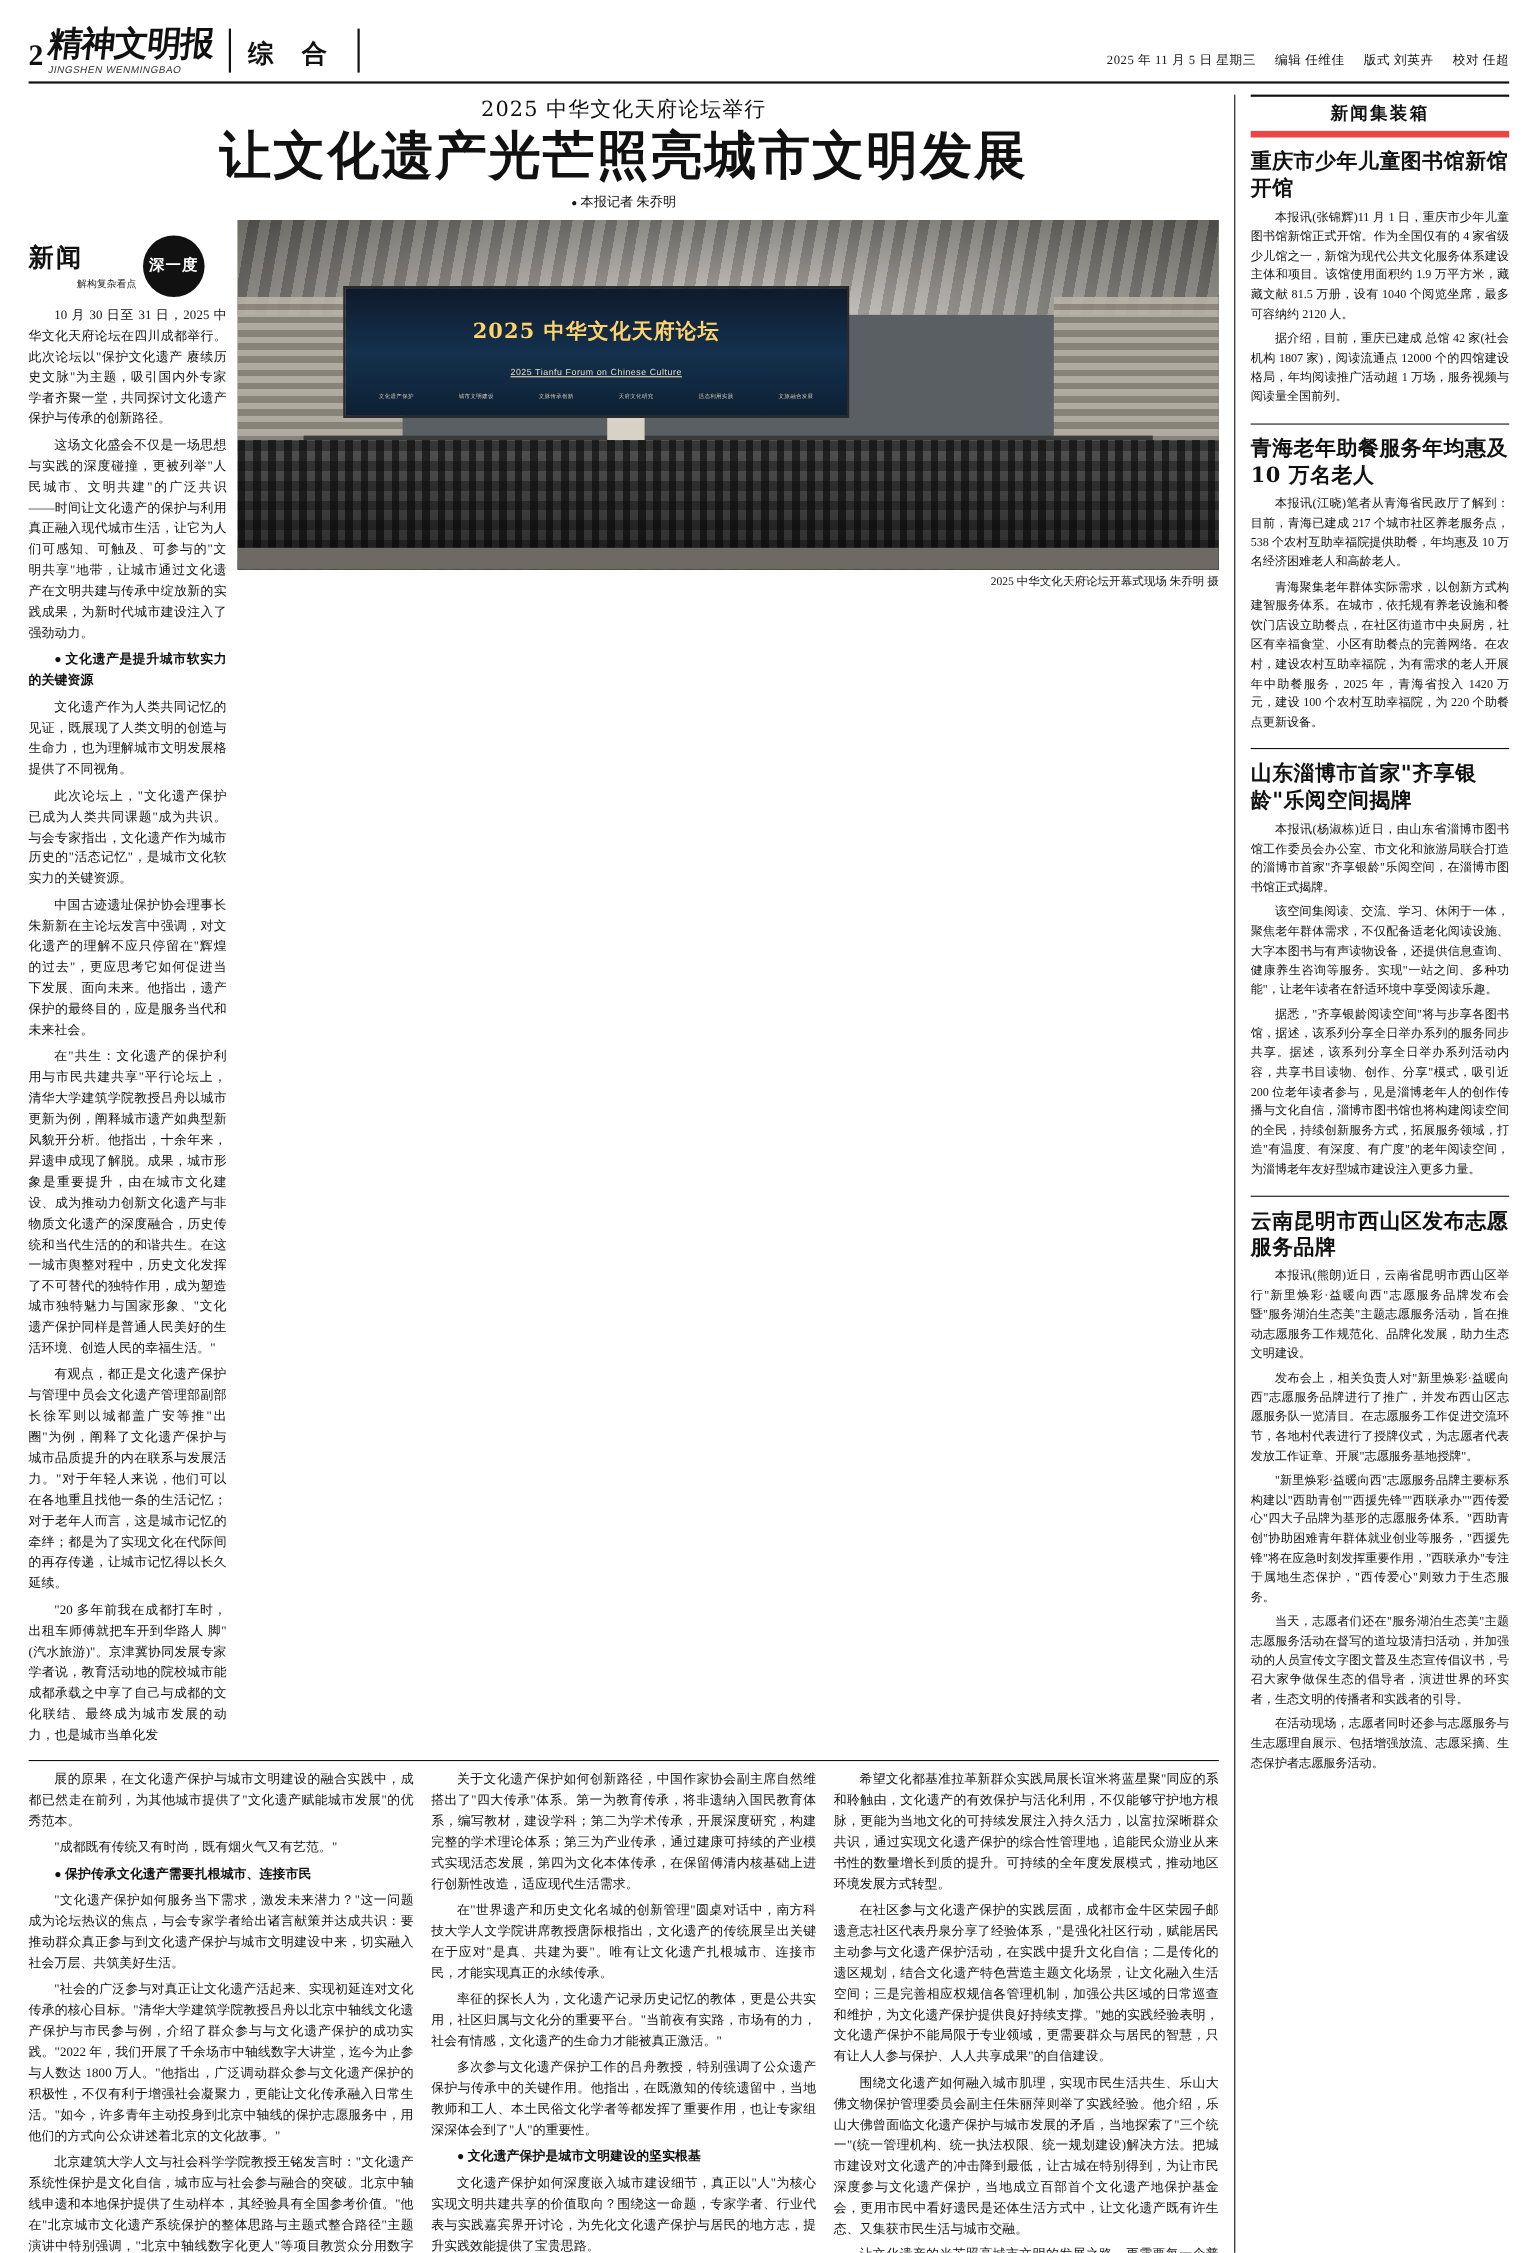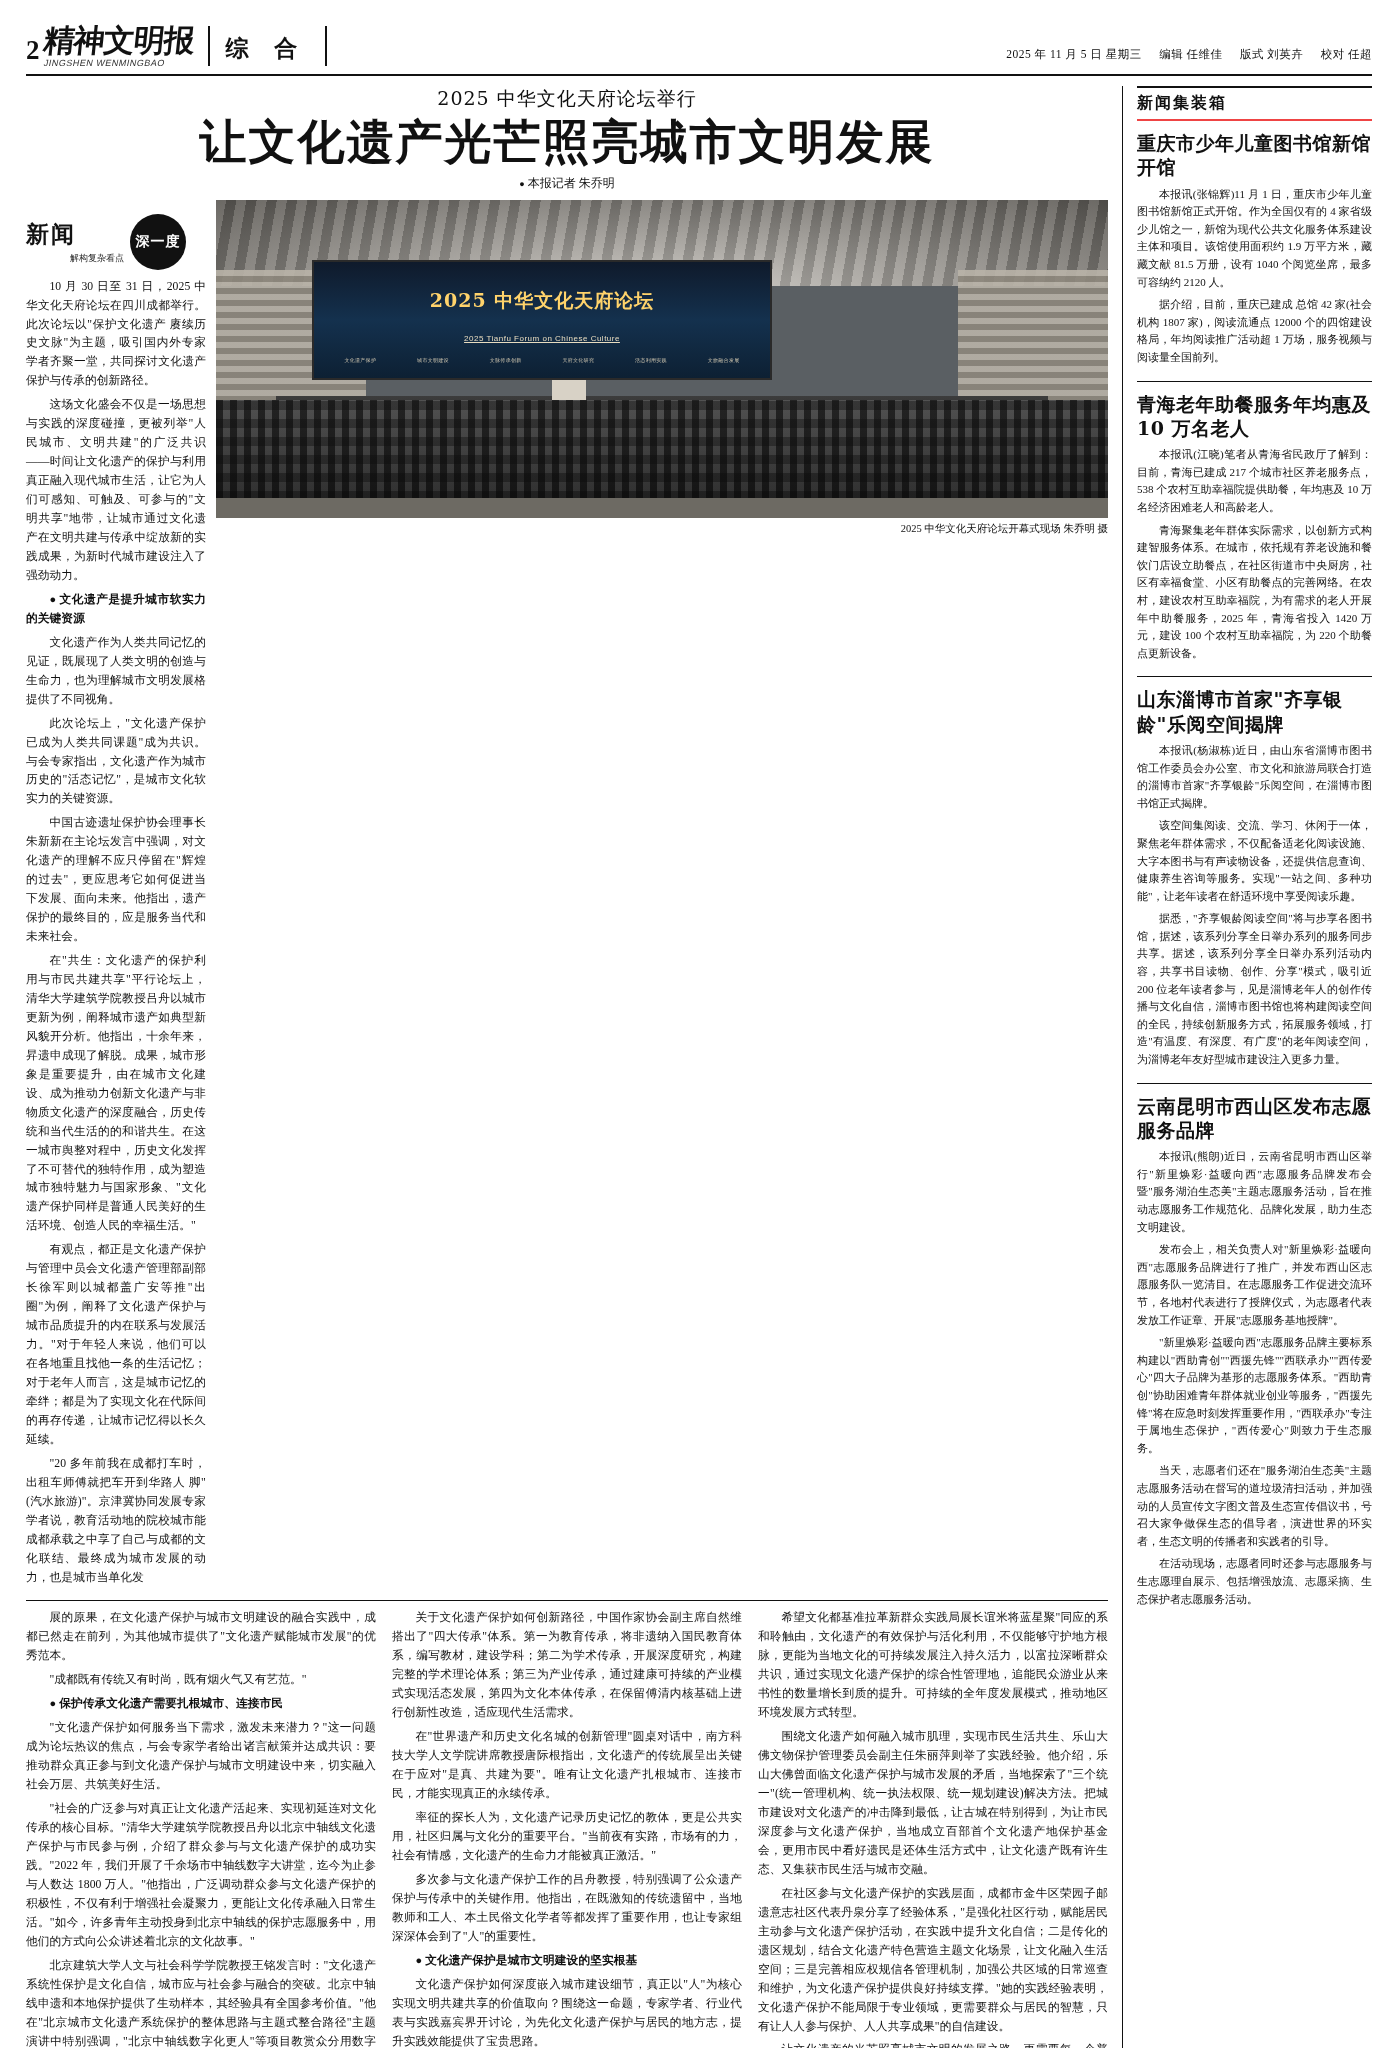--- a/index.html
+++ b/index.html
@@ -241,23 +241,23 @@
     padding-bottom: 4px;
   }
 
   
   .rule-top { border-top: 1px solid #111; margin: 8px 0 8px 0; }
   .cols3 { display: flex; gap: 16px; }
   .col { flex: 1; }
 
   
   .side-title {
-    text-align: left;
+    text-align: center;
     border-top: 2px solid #111;
-    border-bottom: 2px solid #ef4444;
+    border-bottom: 6px solid #ef4444;
     font-size: 16px; font-weight: bold; letter-spacing: 2px;
     padding: 5px 0; margin-bottom: 10px;
     font-family: "DejaVu Serif", serif;
   }
   .side-item { margin-bottom: 14px; }
   .side-item + .side-item { border-top: 1px solid #111; padding-top: 10px; }
   .side-head {
     font-size: 19px; font-weight: bold; line-height: 1.28;
     letter-spacing: .5px; margin-bottom: 6px;
     font-family: "DejaVu Serif", serif;
@@ -367,22 +367,22 @@
           <p>在"世界遗产和历史文化名城的创新管理"圆桌对话中，南方科技大学人文学院讲席教授唐际根指出，文化遗产的传统展呈出关键在于应对"是真、共建为要"。唯有让文化遗产扎根城市、连接市民，才能实现真正的永续传承。</p>
           <p>率征的探长人为，文化遗产记录历史记忆的教体，更是公共实用，社区归属与文化分的重要平台。"当前夜有实路，市场有的力，社会有情感，文化遗产的生命力才能被真正激活。"</p>
           <p>多次参与文化遗产保护工作的吕舟教授，特别强调了公众遗产保护与传承中的关键作用。他指出，在既激知的传统遗留中，当地教师和工人、本土民俗文化学者等都发挥了重要作用，也让专家组深深体会到了"人"的重要性。</p>
           <p class="subhead">
             <span class="bullet">●</span><span>文化遗产保护是城市文明建设的坚实根基</span>
           </p>
           <p>文化遗产保护如何深度嵌入城市建设细节，真正以"人"为核心实现文明共建共享的价值取向？围绕这一命题，专家学者、行业代表与实践嘉宾界开讨论，为先化文化遗产保护与居民的地方志，提升实践效能提供了宝贵思路。</p>
         </div>
         <div class="col">
           <p>希望文化都基准拉革新群众实践局展长谊米将蓝星聚"同应的系和聆触由，文化遗产的有效保护与活化利用，不仅能够守护地方根脉，更能为当地文化的可持续发展注入持久活力，以富拉深晰群众共识，通过实现文化遗产保护的综合性管理地，追能民众游业从来书性的数量增长到质的提升。可持续的全年度发展模式，推动地区环境发展方式转型。</p>
+          <p>在社区参与文化遗产保护的实践层面，成都市金牛区荣园子邮遗意志社区代表丹泉分享了经验体系，"是强化社区行动，赋能居民主动参与文化遗产保护活动，在实践中提升文化自信；二是传化的遗区规划，结合文化遗产特色营造主题文化场景，让文化融入生活空间；三是完善相应权规信各管理机制，加强公共区域的日常巡查和维护，为文化遗产保护提供良好持续支撑。"她的实践经验表明，文化遗产保护不能局限于专业领域，更需要群众与居民的智慧，只有让人人参与保护、人人共享成果"的自信建设。</p>
           <p>围绕文化遗产如何融入城市肌理，实现市民生活共生、乐山大佛文物保护管理委员会副主任朱丽萍则举了实践经验。他介绍，乐山大佛曾面临文化遗产保护与城市发展的矛盾，当地探索了"三个统一"(统一管理机构、统一执法权限、统一规划建设)解决方法。把城市建设对文化遗产的冲击降到最低，让古城在特别得到，为让市民深度参与文化遗产保护，当地成立百部首个文化遗产地保护基金会，更用市民中看好遗民是还体生活方式中，让文化遗产既有许生态、又集获市民生活与城市交融。</p>
-          <p>在社区参与文化遗产保护的实践层面，成都市金牛区荣园子邮遗意志社区代表丹泉分享了经验体系，"是强化社区行动，赋能居民主动参与文化遗产保护活动，在实践中提升文化自信；二是传化的遗区规划，结合文化遗产特色营造主题文化场景，让文化融入生活空间；三是完善相应权规信各管理机制，加强公共区域的日常巡查和维护，为文化遗产保护提供良好持续支撑。"她的实践经验表明，文化遗产保护不能局限于专业领域，更需要群众与居民的智慧，只有让人人参与保护、人人共享成果"的自信建设。</p>
           <p>让文化遗产的光芒照亮城市文明的发展之路，更需要每一个普通人的日常生活习惯。正是 2025 中华文化天府论坛留给人们的最重思启示。在文化遗产保护与文明共建共享的基础上，唯有根系共识、创新实践、全民参与，才能让历史文脉永续传承，让城市文明绽放更璀璨的光彩。</p>
         </div>
       </div>
 
     </div>
 
     <div class="side-col">
       <div class="side-title">新闻集装箱</div>
 
       <div class="side-item">

